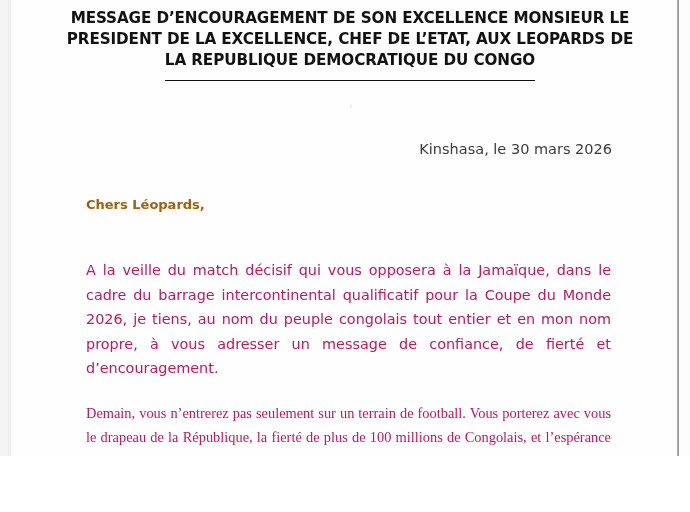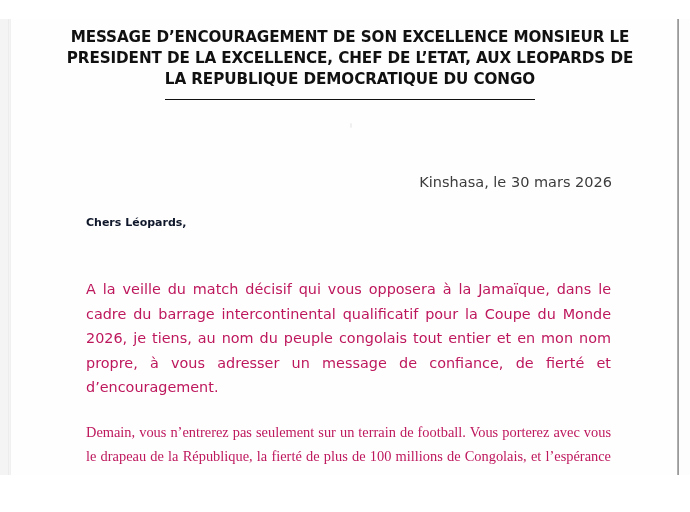--- a/index.html
+++ b/index.html
@@ -7,21 +7,20 @@
     padding: 0;
     background: #ffffff;
   }
   #page {
     position: relative;
     width: 690px;
     height: 456px;
     overflow: hidden;
     background: #f4f4f4;
     font-family: "DejaVu Sans", sans-serif;
-    margin-top: 19px;
   }
   
   #sheet {
     position: absolute;
     left: 10px;
     top: 0;
     width: 668px;
     height: 512px;
     background: #fefefe;
     box-shadow: inset 1px 0 0 #f0f0f0;
@@ -71,34 +70,34 @@
   }
   .title-line.underlined .ul {
     border-bottom: 1.6px solid #111111;
     padding-bottom: 11px;
   }
 
   
   .date-line {
     position: absolute;
     right: 78px;
-    top: 155px;
+    top: 141px;
     font-size: 14.5px;
     color: #3c3c3c;
     white-space: nowrap;
   }
 
   
   .salutation {
     position: absolute;
     left: 86px;
     top: 197px;
     font-weight: 700;
-    font-size: 11px;
-    color: #0f172a;
+    font-size: 13px;
+    color: #a16207;
     white-space: nowrap;
   }
 
   
   .body-block {
     position: absolute;
     left: 86px;
     top: 258px;
     width: 525px;
   }

